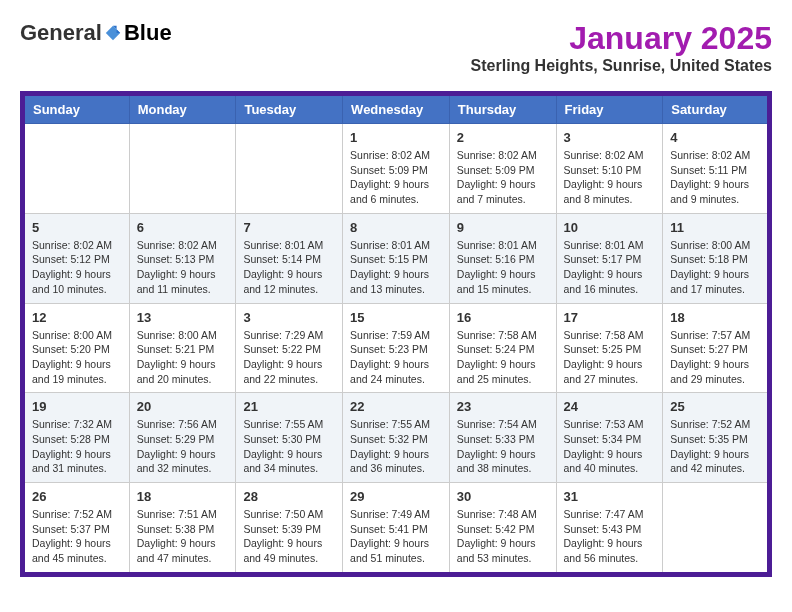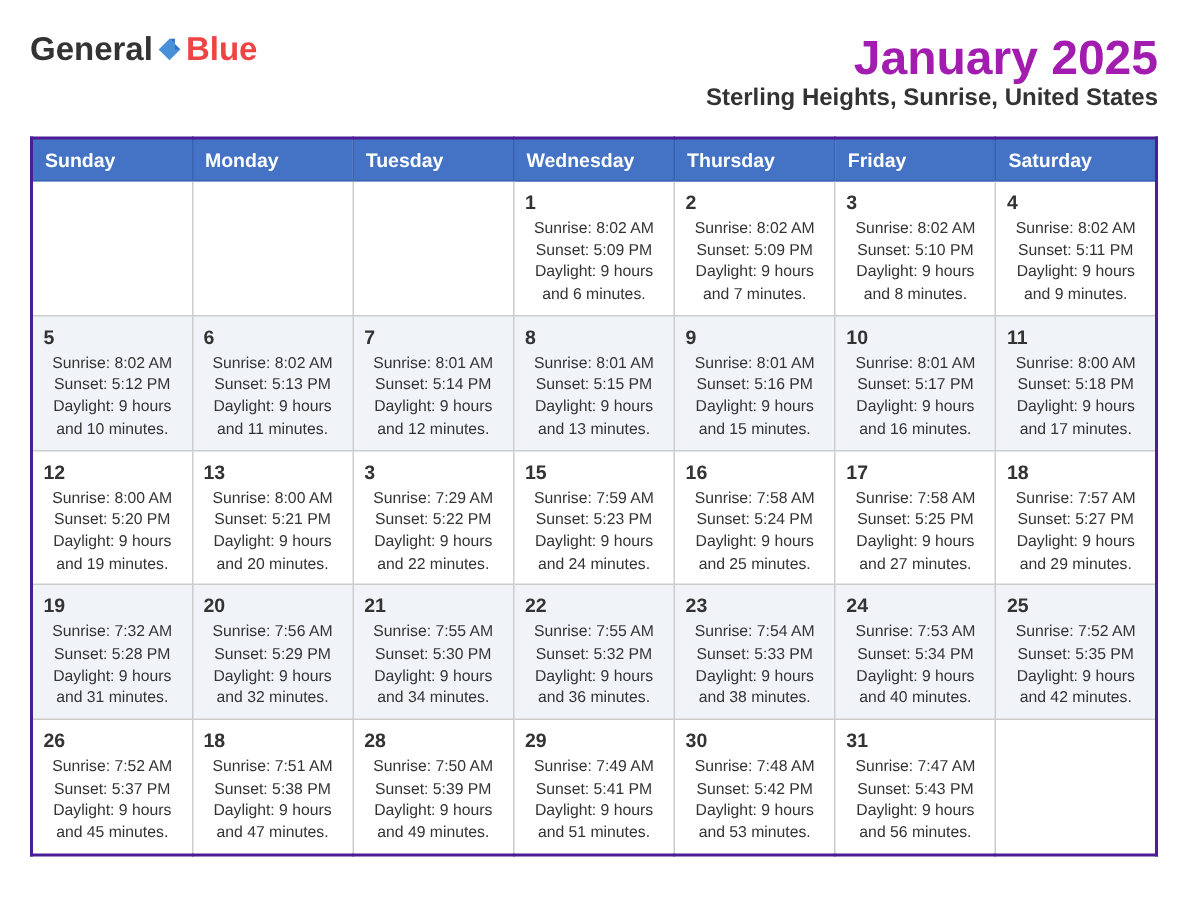--- a/index.html
+++ b/index.html
@@ -22,21 +22,21 @@
       align-items: flex-end;
     }
     .logo-text {
       font-size: 22px;
       font-weight: bold;
       color: #333;
       display: flex;
       align-items: center;
     }
     .logo-general { color: #333; }
-    .logo-blue { color: #ef4444; }
+    .logo-blue { color: #000000; }
     .logo-icon {
       width: 18px;
       height: 18px;
       margin: 0 2px;
     }
     .title-block {
       text-align: right;
     }
     .month-title {
       font-size: 32px;
@@ -44,21 +44,21 @@
       color: #a21caf;
     }
     .location {
       font-size: 16px;
       color: #333;
       font-weight: 600;
     }
     .calendar {
       width: 100%;
       border-collapse: collapse;
-      border: 2px solid #4c1d95;
+      border: 5px solid #4c1d95;
     }
     .calendar th {
       background: #4472c4;
       color: #fff;
       text-align: left;
       padding: 6px 8px;
       font-size: 13px;
       font-weight: bold;
       border: 1px solid #3a62b0;
     }
@@ -75,21 +75,20 @@
     .day-num {
       font-size: 13px;
       font-weight: bold;
       margin-bottom: 3px;
       display: block;
     }
     .day-info {
       font-size: 10.5px;
       line-height: 1.4;
       color: #333;
-      text-align: center;
     }
     .row-shaded td {
       background: #f0f4f8;
     }
     .empty-cell {
       background: #fff;
     }
   </style>
 </head>
 <body>

